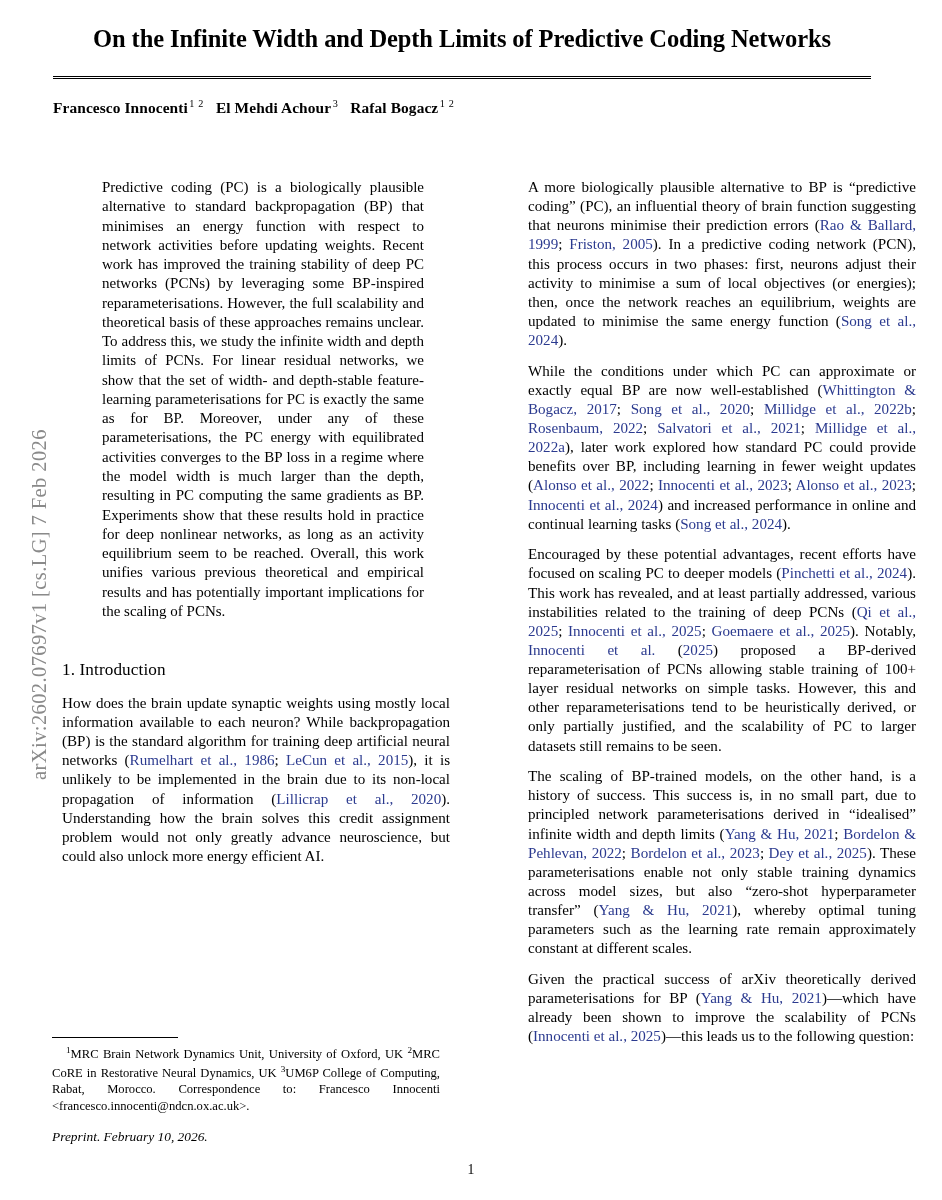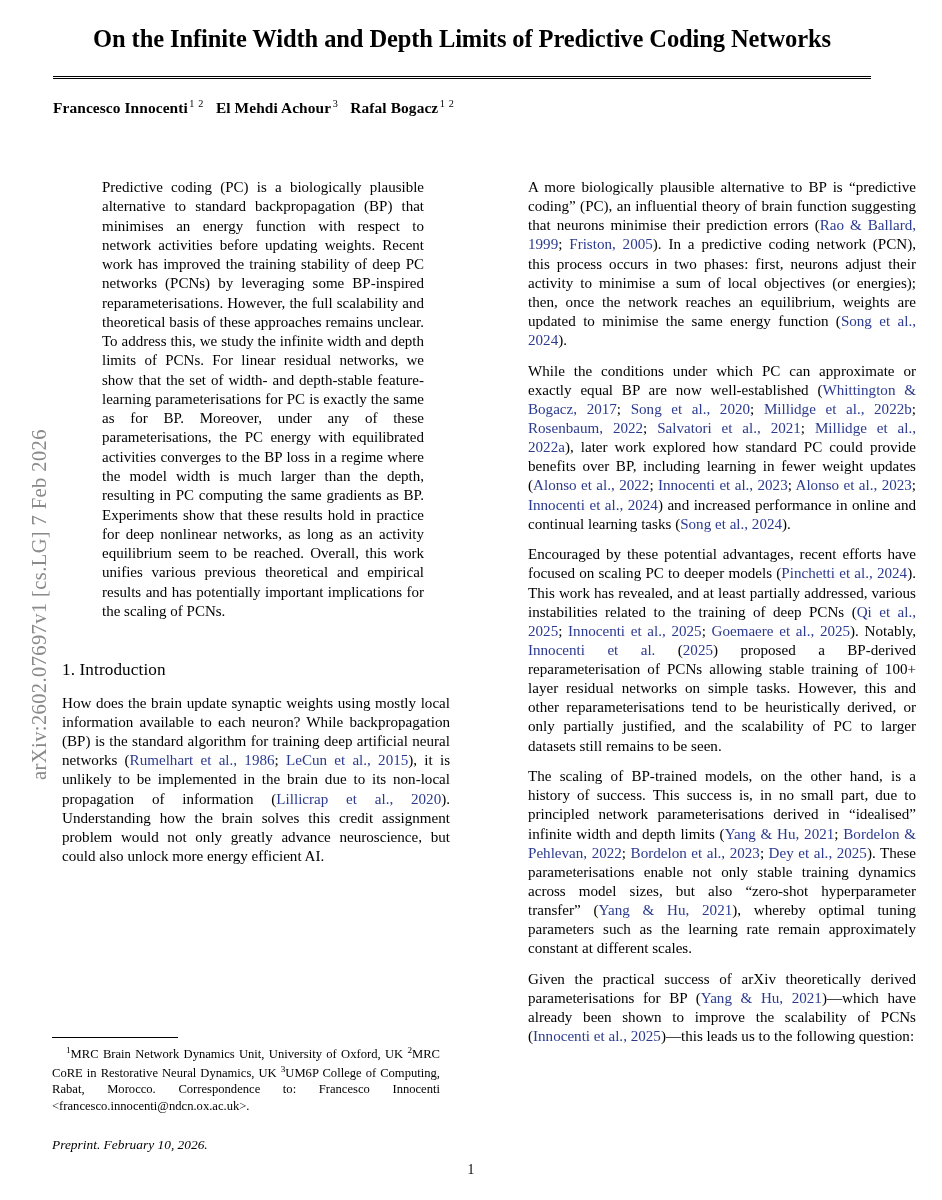--- a/index.html
+++ b/index.html
@@ -138,21 +138,21 @@
     width: 126px;
     border-top: 1px solid #000;
     margin-bottom: 6px;
   }
   #footnote .sup {
     font-size: 9.2px;
     vertical-align: super;
   }
   #footnote .fn-text { display: block; text-indent: 14px; }
   #preprint {
-    margin-top: 22px;
+    margin-top: 14px;
     font-style: italic;
     font-size: 13.4px;
     text-align: left;
   }
 
   
   #page-number {
     position: absolute;
     left: 0;
     top: 1162px;

